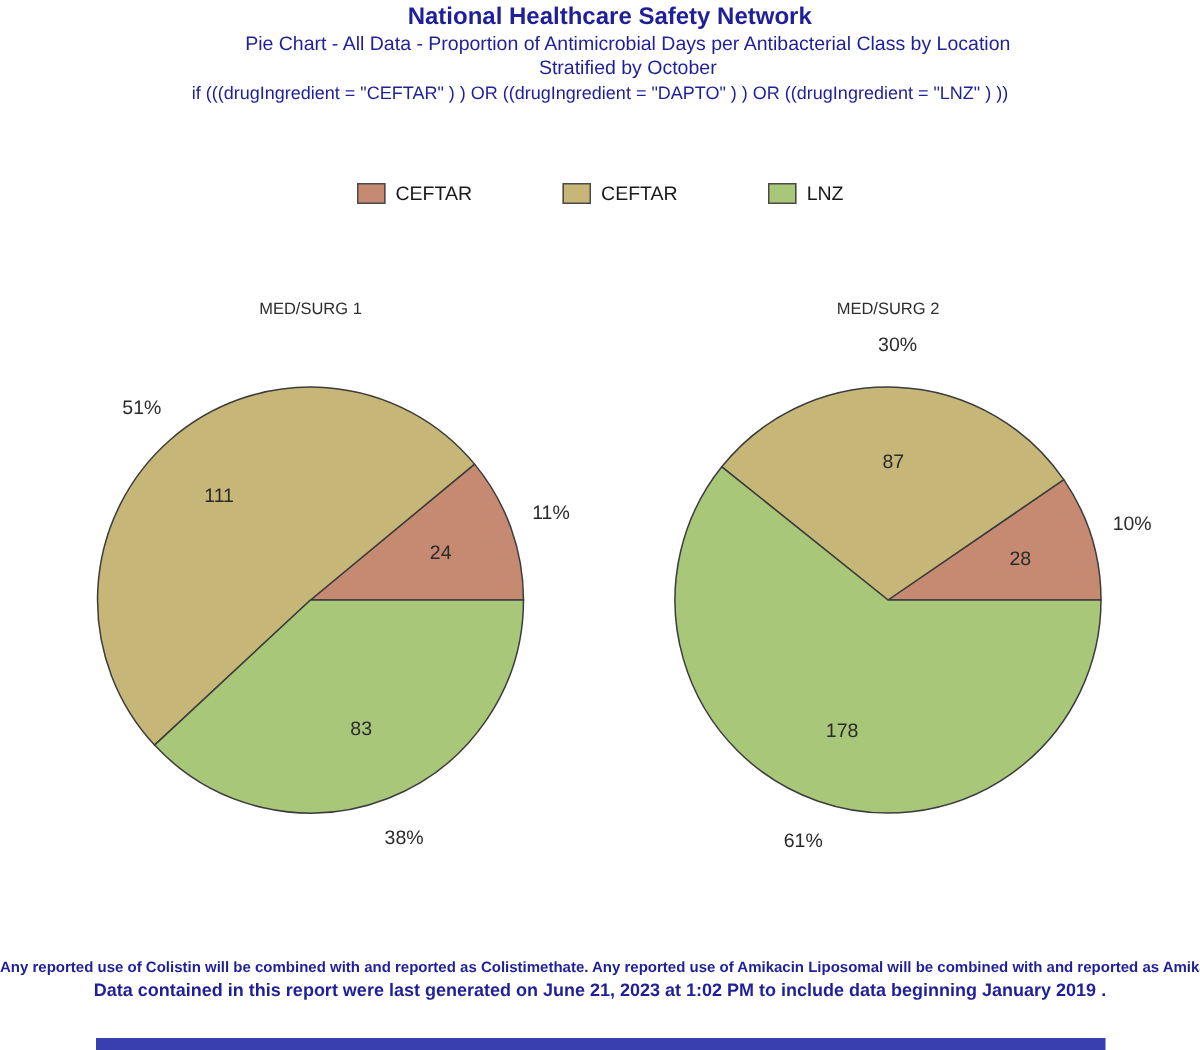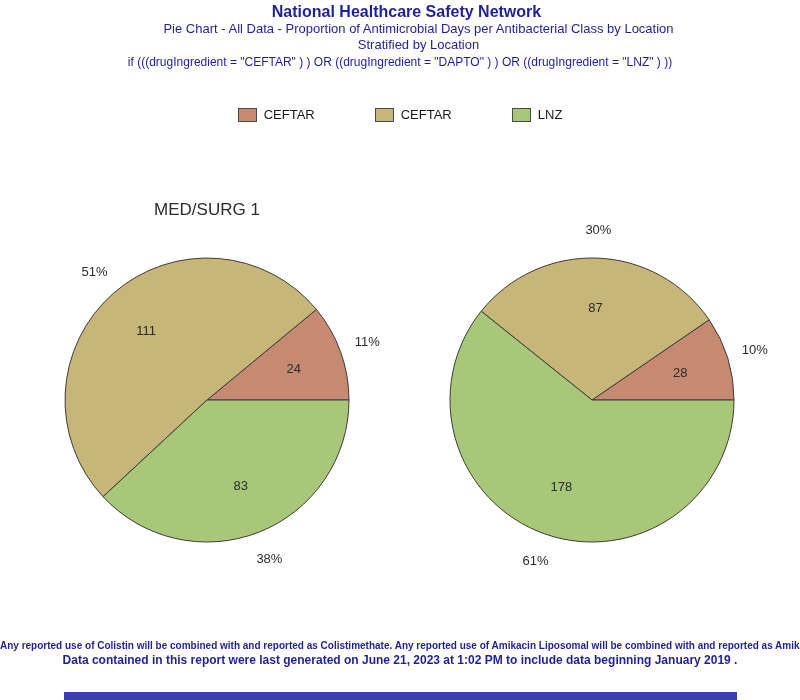--- a/index.html
+++ b/index.html
@@ -4,64 +4,65 @@
 <style>
   html,body{margin:0;padding:0;background:#fff;}
   .page{
     position:relative;width:800px;height:700px;background:#ffffff;
     font-family:"Liberation Sans", sans-serif;overflow:hidden;
   }
   .header{position:absolute;top:2px;left:0;width:800px;text-align:center;color:#1f1f99;}
   .header .title{font-size:16px;font-weight:bold;line-height:19px;white-space:pre;padding-left:13px;}
   .header .sub{font-size:13px;line-height:16px;white-space:pre;margin-left:37px;}
   .header .filter{font-size:12px;line-height:15px;margin-top:2px;white-space:pre;}
-  .legend{position:absolute;top:107px;left:0;width:800px;display:flex;justify-content:center;
+  .legend{position:absolute;top:121px;left:0;width:800px;display:flex;justify-content:center;
           align-items:center;gap:60px;}
   .leg-item{display:flex;align-items:center;gap:7px;}
   .swatch{width:17px;height:12px;border:1px solid #4a4a4a;display:inline-block;}
   .leg-label{font-size:13px;color:#1a1a1a;}
   .pie-title{position:absolute;top:200px;width:300px;text-align:center;
-             font-size:17px;color:#2d2d2d;}
+             font-size:11px;color:#2d2d2d;}
   #pieTitle0{left:57px;}
   #pieTitle1{left:442px;}
   .chart-layer{position:absolute;left:0;top:0;}
   .chart-layer text{font-family:"Liberation Sans", sans-serif;font-size:13px;fill:#2b2b2b;}
   .footer{position:absolute;left:0;width:800px;text-align:center;color:#1f1f99;font-weight:bold;}
   .footer-note1{top:640px;font-size:10px;line-height:12px;white-space:pre;}
   .footer-note2{top:653px;font-size:12px;line-height:15px;white-space:pre;}
   .footer-bar{position:absolute;left:64px;top:692px;width:673px;height:8px;}
 </style>
 </head>
 <body>
 
 <div class="page">
 
   <div class="header">
     <div class="title">National Healthcare Safety Network</div>
     <div class="sub">Pie Chart - All Data - Proportion of Antimicrobial Days per Antibacterial Class by Location</div>
-    <div class="sub">Stratified by Location</div>
+    <div class="sub">Stratified by October</div>
     <div class="filter">if (((drugIngredient = "CEFTAR" ) ) OR ((drugIngredient = "DAPTO" ) ) OR ((drugIngredient = "LNZ" ) ))</div>
   </div>
 
   <div class="legend" id="legend">
       <span class="leg-item">
         <span class="swatch" style="background: rgb(198, 138, 115);"></span>
         <span class="leg-label">CEFTAR</span>
       </span>
       <span class="leg-item">
         <span class="swatch" style="background: rgb(198, 182, 120);"></span>
         <span class="leg-label">CEFTAR</span>
       </span>
       <span class="leg-item">
         <span class="swatch" style="background: rgb(168, 199, 121);"></span>
         <span class="leg-label">LNZ</span>
       </span>
     </div>
 
   <div class="pie-title" id="pieTitle0">MED/SURG 1</div>
+  <div class="pie-title" id="pieTitle1">MED/SURG 2</div>
 
   <svg class="chart-layer" id="chartLayer" width="800" height="700">
       <path d="M 207 400 L 349.00 400.00 A 142 142 0 0 0 316.36 309.42 Z" fill="#c68a73" stroke="#3c3c3c" stroke-width="1"></path>
       <text x="293.8" y="372.7" text-anchor="middle">24</text>
       <text x="367.3" y="346.2" text-anchor="middle">11%</text>
       <path d="M 207 400 L 316.36 309.42 A 142 142 0 1 0 103.04 496.73 Z" fill="#c6b678" stroke="#3c3c3c" stroke-width="1"></path>
       <text x="146.1" y="334.6" text-anchor="middle">111</text>
       <text x="94.6" y="276.0" text-anchor="middle">51%</text>
       <path d="M 207 400 L 103.04 496.73 A 142 142 0 0 0 349.00 400.00 Z" fill="#a8c779" stroke="#3c3c3c" stroke-width="1"></path>
       <text x="240.8" y="489.9" text-anchor="middle">83</text>

